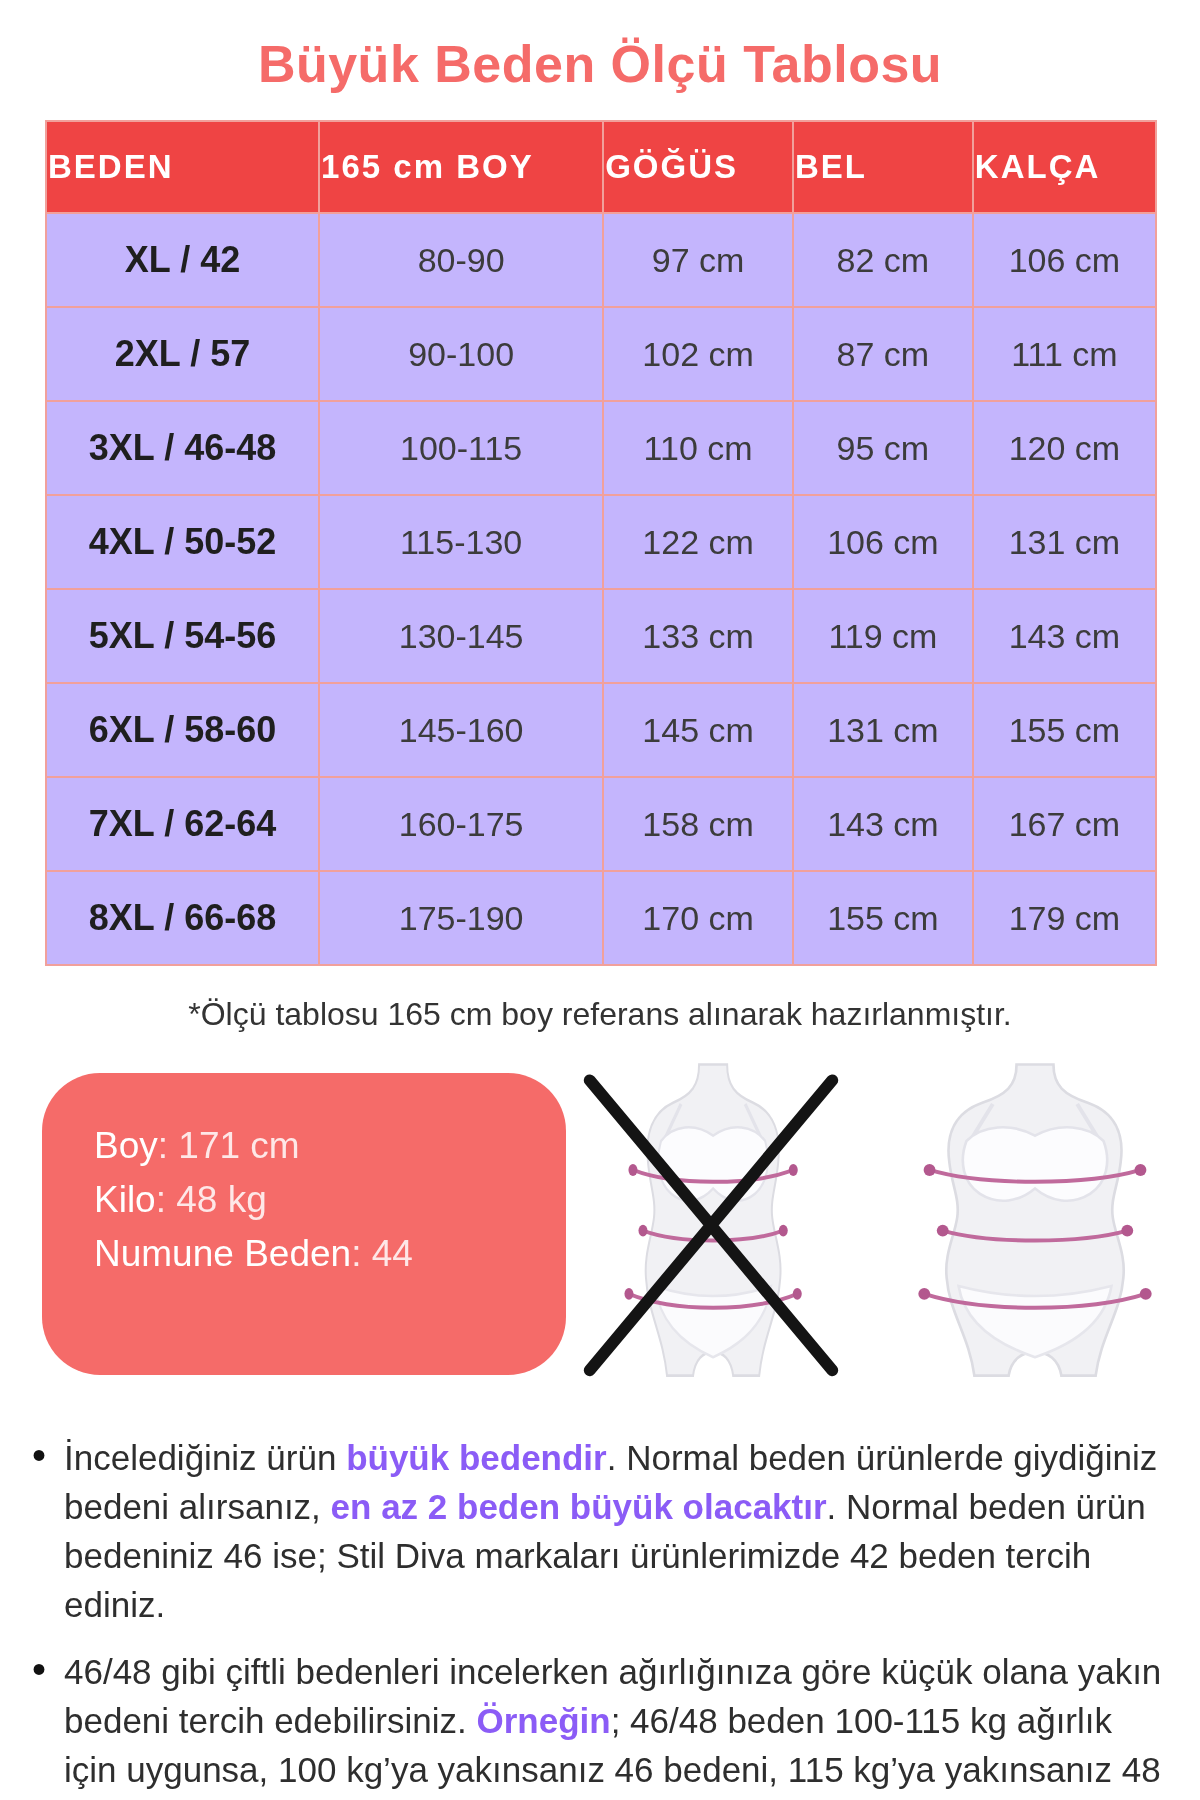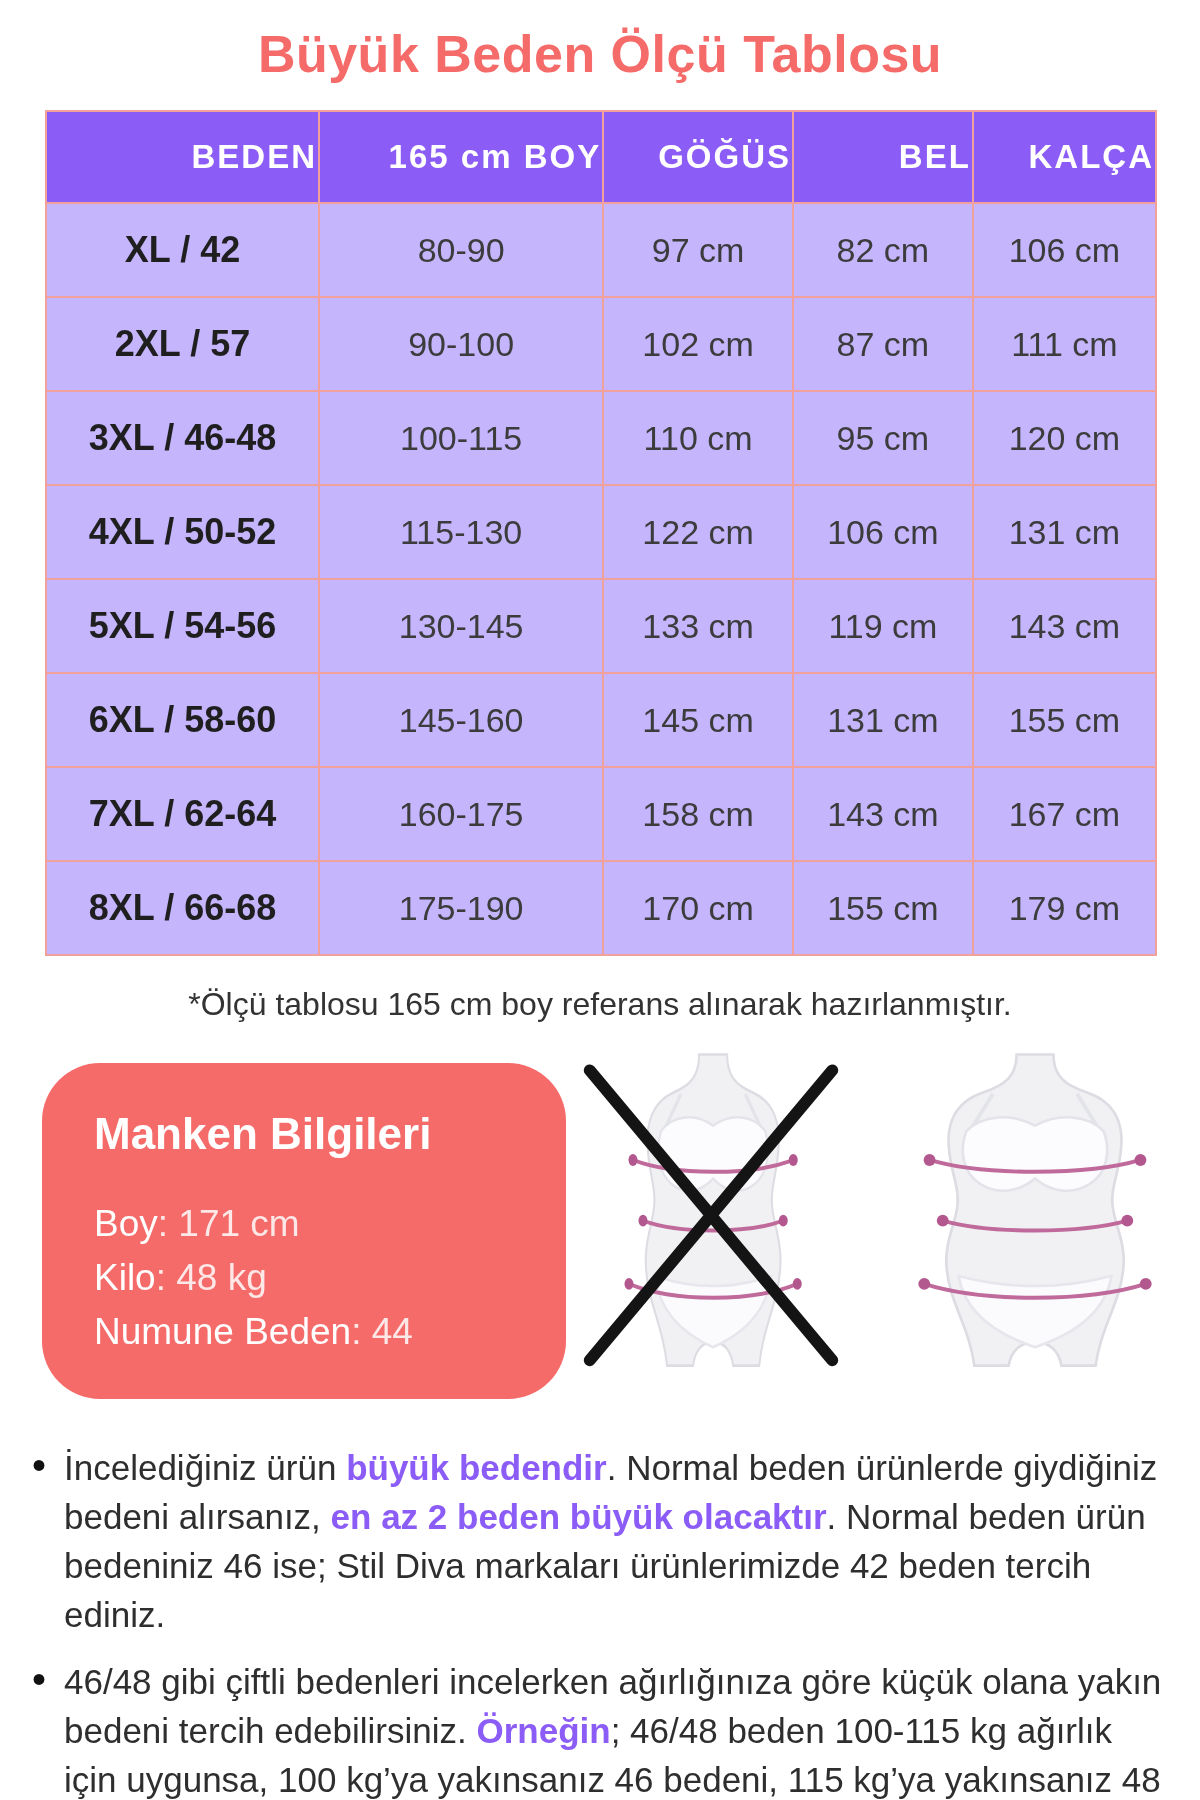--- a/index.html
+++ b/index.html
@@ -2,21 +2,21 @@
 <html><head>
 <meta charset="utf-8">
 <style>
   html, body {
     margin: 0; padding: 0;
     width: 1200px; height: 1800px;
     background: #ffffff;
     overflow: hidden;
     font-family: "Liberation Sans", "DejaVu Sans", sans-serif;
   }
-  .page { width: 1200px; height: 1292px; position: relative; }
+  .page { width: 1200px; height: 1292px; position: relative; margin-top: 10px; }
 
   
   .title {
     margin: 0; padding-top: 24px;
     text-align: center;
     font-size: 52px; font-weight: 800;
     color: #F56B69; letter-spacing: 0.5px;
   }
 
   
@@ -25,26 +25,26 @@
     table-layout: fixed;
     width: 1112px;
     margin: 26px 43px 0 45px;
   }
   .size-table col.c1 { width: 24.6%; }
   .size-table col.c2 { width: 25.6%; }
   .size-table col.c3 { width: 17.1%; }
   .size-table col.c4 { width: 16.2%; }
   .size-table col.c5 { width: 16.5%; }
   .size-table th {
-    background: #8b5cf6;
+    background: #ef4444;
     color: #ffffff;
     height: 88px;
     font-size: 33px; font-weight: 700; letter-spacing: 2px;
     border: 2px solid #F1A09B;
-    text-align: right;
+    text-align: left;
   }
   .size-table td {
     background: #c4b5fd;
     border: 2px solid #F1A09B;
     height: 90px;
     text-align: center;
     vertical-align: middle;
     font-size: 34px; color: #3C3C3C;
   }
   .size-table td.size-col {
@@ -197,21 +197,20 @@
         <td>179 cm</td>
       </tr>
     </tbody>
   </table>
 
   <p class="footnote">*Ölçü tablosu 165 cm boy referans alınarak hazırlanmıştır.</p>
 
   <div class="info-row">
 
     <div class="model-box">
-      <h2 class="model-title">Manken Bilgileri</h2>
       <div class="model-line">
         <span class="model-label">Boy</span><span class="model-value">: </span><span class="model-value">171 cm</span>
       </div>
       <div class="model-line">
         <span class="model-label">Kilo</span><span class="model-value">: </span><span class="model-value">48 kg</span>
       </div>
       <div class="model-line">
         <span class="model-label">Numune Beden</span><span class="model-value">: </span><span class="model-value">44</span>
       </div>
     </div>

